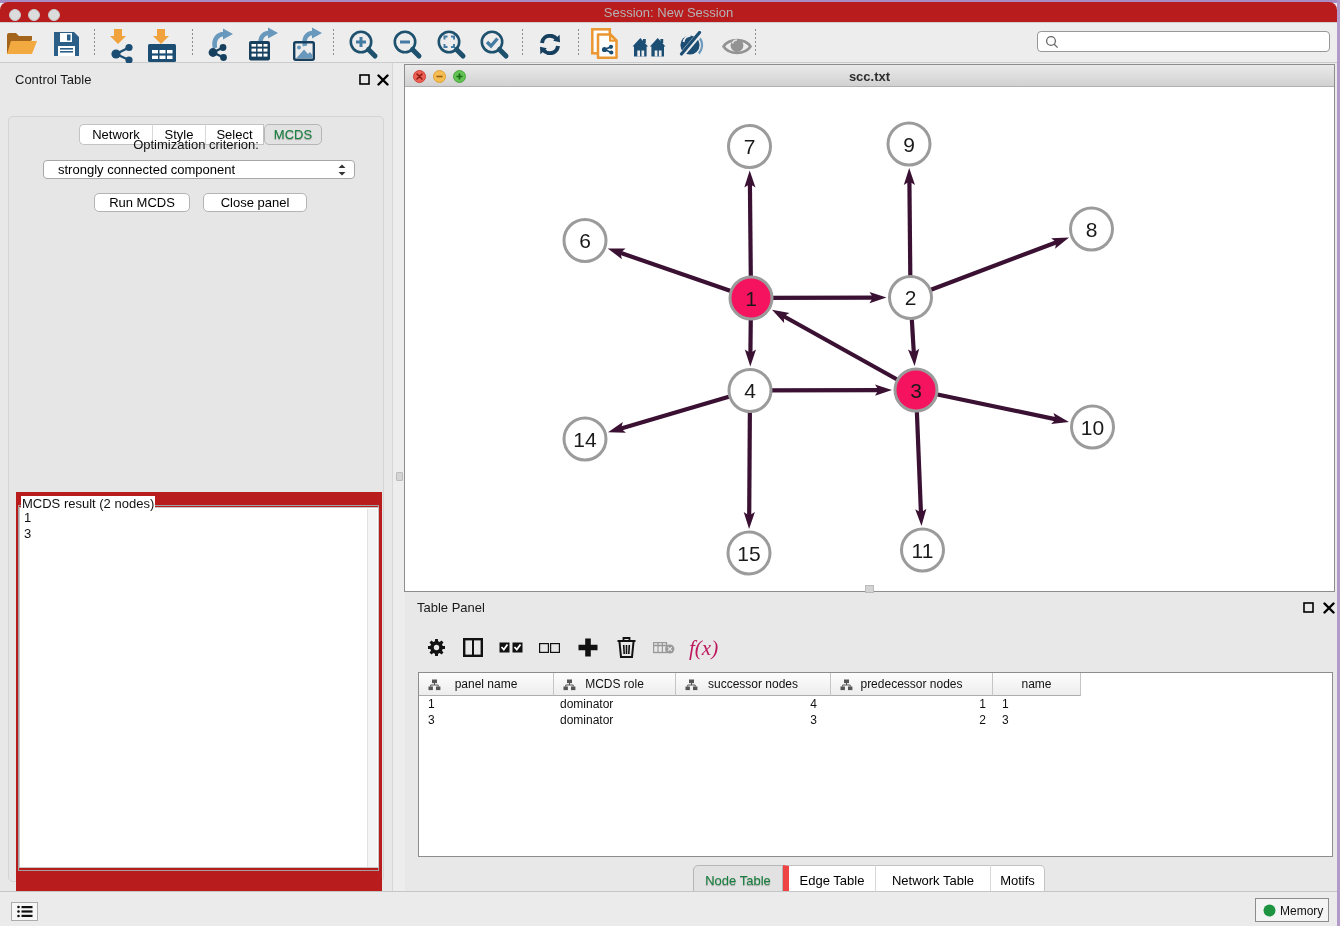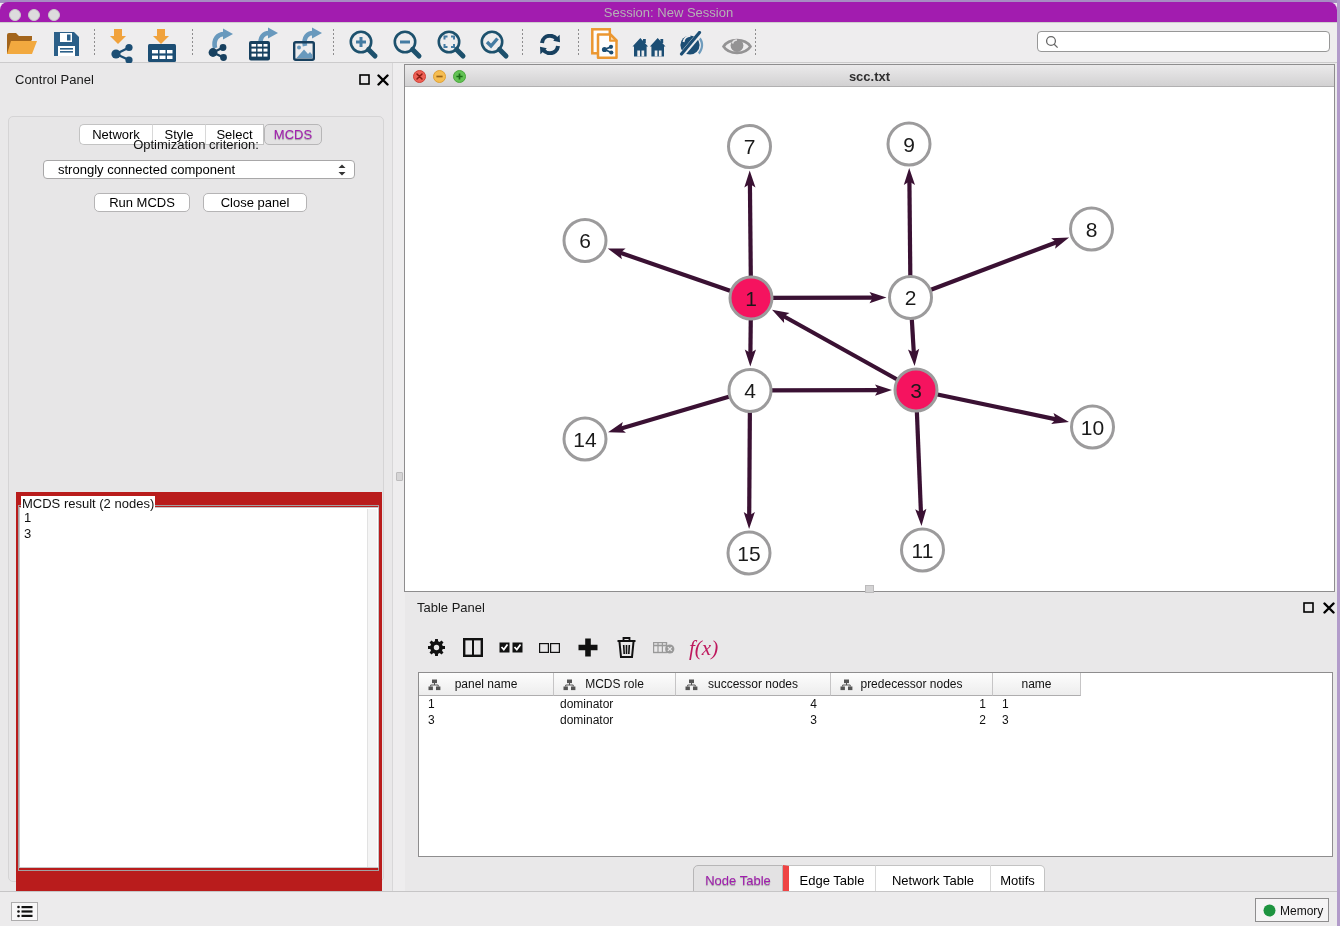--- a/index.html
+++ b/index.html
@@ -2,33 +2,33 @@
 <html><head>
 <meta charset="utf-8">
 <style>
 * { margin:0; padding:0; box-sizing:border-box; }
 html,body { width:1340px; height:926px; overflow:hidden; }
 body { font-family:"Liberation Sans", sans-serif; background:#ecebec; position:relative; }
 .abs { position:absolute; }
 
 #purpletop { left:0; top:0; width:1340px; height:3px; background:#a78dc2; }
 #purpleright { right:0; top:0; width:3px; height:926px; background:#b29bca; }
-#titlebar { left:0; top:2px; width:1337px; height:21px; background:#a21caf; border-radius:8px 8px 0 0; border-bottom:1px solid #cecdce; }
+#titlebar { left:0; top:2px; width:1337px; height:21px; background:#b91c1c; border-radius:8px 8px 0 0; border-bottom:1px solid #cecdce; }
 .tl { position:absolute; top:7px; width:12px; height:12px; border-radius:50%; background:#dddcdd; border:1px solid #c9c8c9; }
 #titletext { position:absolute; top:3px; left:0; width:100%; text-align:center; font-size:13px; color:#b5b2b5; }
 #toolbar { left:0; top:23px; width:1337px; height:40px; background:#eeedee; border-bottom:1px solid #cccbcc; }
 .tsep { position:absolute; top:6px; height:28px; width:1px; background-image:linear-gradient(#8e8d8e 40%, rgba(0,0,0,0) 0%); background-size:1px 4px; }
 #searchbox { position:absolute; left:1037px; top:8px; width:293px; height:21px; background:#fff; border:1px solid #979797; border-radius:4px; }
 
 #cpanel { left:0; top:63px; width:392px; height:828px; background:#e9e8e9; }
 #cpanel-hd { position:absolute; left:15px; top:9px; font-size:13px; color:#1a1a1a; }
 #cp-tabs { position:absolute; left:79px; top:33px; height:21px; display:flex; font-size:13px;margin-top:28px; }
 .cptab { background:#fff; border-top:1px solid #c3c3c3; border-bottom:1px solid #c3c3c3; display:flex; align-items:center; justify-content:center; color:#000; }
 #cp-content { position:absolute; left:8px; top:53px; width:376px; height:766px; background:#e7e6e7; border:1px solid #d5d4d5; border-radius:5px; }
-.selectedtab { background:#e3e2e3; border:1px solid #b7b6b7; border-radius:5px; color:#a21caf; text-shadow:0 1px 1px #9a9a9a; }
+.selectedtab { background:#e3e2e3; border:1px solid #b7b6b7; border-radius:5px; color:#15803d; text-shadow:0 1px 1px #9a9a9a; }
 #optlabel { position:absolute; left:0; top:74px; width:100%; text-align:center; font-size:13px; color:#111; }
 #optselect { position:absolute; left:43px; top:97px; width:312px; height:19px; background:#fff; border:1px solid #a8a7a8; border-radius:4px; font-size:13px; }
 .cbtn { position:absolute; top:130px; height:19px; background:#fff; border:1px solid #b5b4b5; border-radius:5px; font-size:13px; text-align:center; line-height:17px; color:#000; }
 #fieldset { position:absolute; left:16px; top:429px; width:366px; height:452px; background:#b91c1c; }
 #fsborder { position:absolute; left:2px; top:13px; width:361px; height:366px; border:1px solid #a2a1a2; }
 #fslegend { position:absolute; left:5px; top:4px; background:#fff; padding:0 1px; font-size:13px; color:#111; z-index:2; }
 #fsinner { position:absolute; left:3px; top:15px; width:360px; height:361px; background:#fff; border:1px solid #c6c5c6; }
 #fstext { position:absolute; left:4px; top:2px; font-size:13px; color:#111; line-height:16px; }
 #fsscroll { position:absolute; right:1px; top:1px; width:10px; height:358px; background:#f4f4f4; border-left:1px solid #e2e2e2; }
 
@@ -194,21 +194,21 @@
   <div class="tsep" style="left:755px;"></div>
   <div id="searchbox">
       <svg width="16" height="16" style="position:absolute;left:6px;top:2px;" viewBox="0 0 16 16">
         <circle cx="7" cy="7" r="4.4" fill="none" stroke="#666" stroke-width="1.3"></circle>
         <line x1="10.2" y1="10.2" x2="13.6" y2="13.6" stroke="#666" stroke-width="1.3"></line>
       </svg>
     </div>
 </div>
 
 <div class="abs" id="cpanel">
-  <div id="cpanel-hd">Control Panel</div>
+  <div id="cpanel-hd">Control Table</div>
   <svg class="icon" style="left:359px;top:11px;" width="12" height="12" viewBox="0 0 12 12">
       <rect x="1" y="1" width="9" height="9" fill="none" stroke="#000" stroke-width="1.6"></rect>
     </svg>
   <svg class="icon" style="left:377px;top:11px;" width="12" height="12" viewBox="0 0 12 12">
       <path d="M1.5 1.5 L10.5 10.5 M10.5 1.5 L1.5 10.5" stroke="#000" stroke-width="2.4" stroke-linecap="round"></path>
     </svg>
   <div id="cp-content"></div>
   <div id="cp-tabs">
     <div class="cptab" style="width:73px;border-left:1px solid #c3c3c3;border-radius:5px 0 0 5px;">Network</div>
     <div class="cptab" style="width:53px;border-left:1px solid #d8d8d8;">Style</div>

